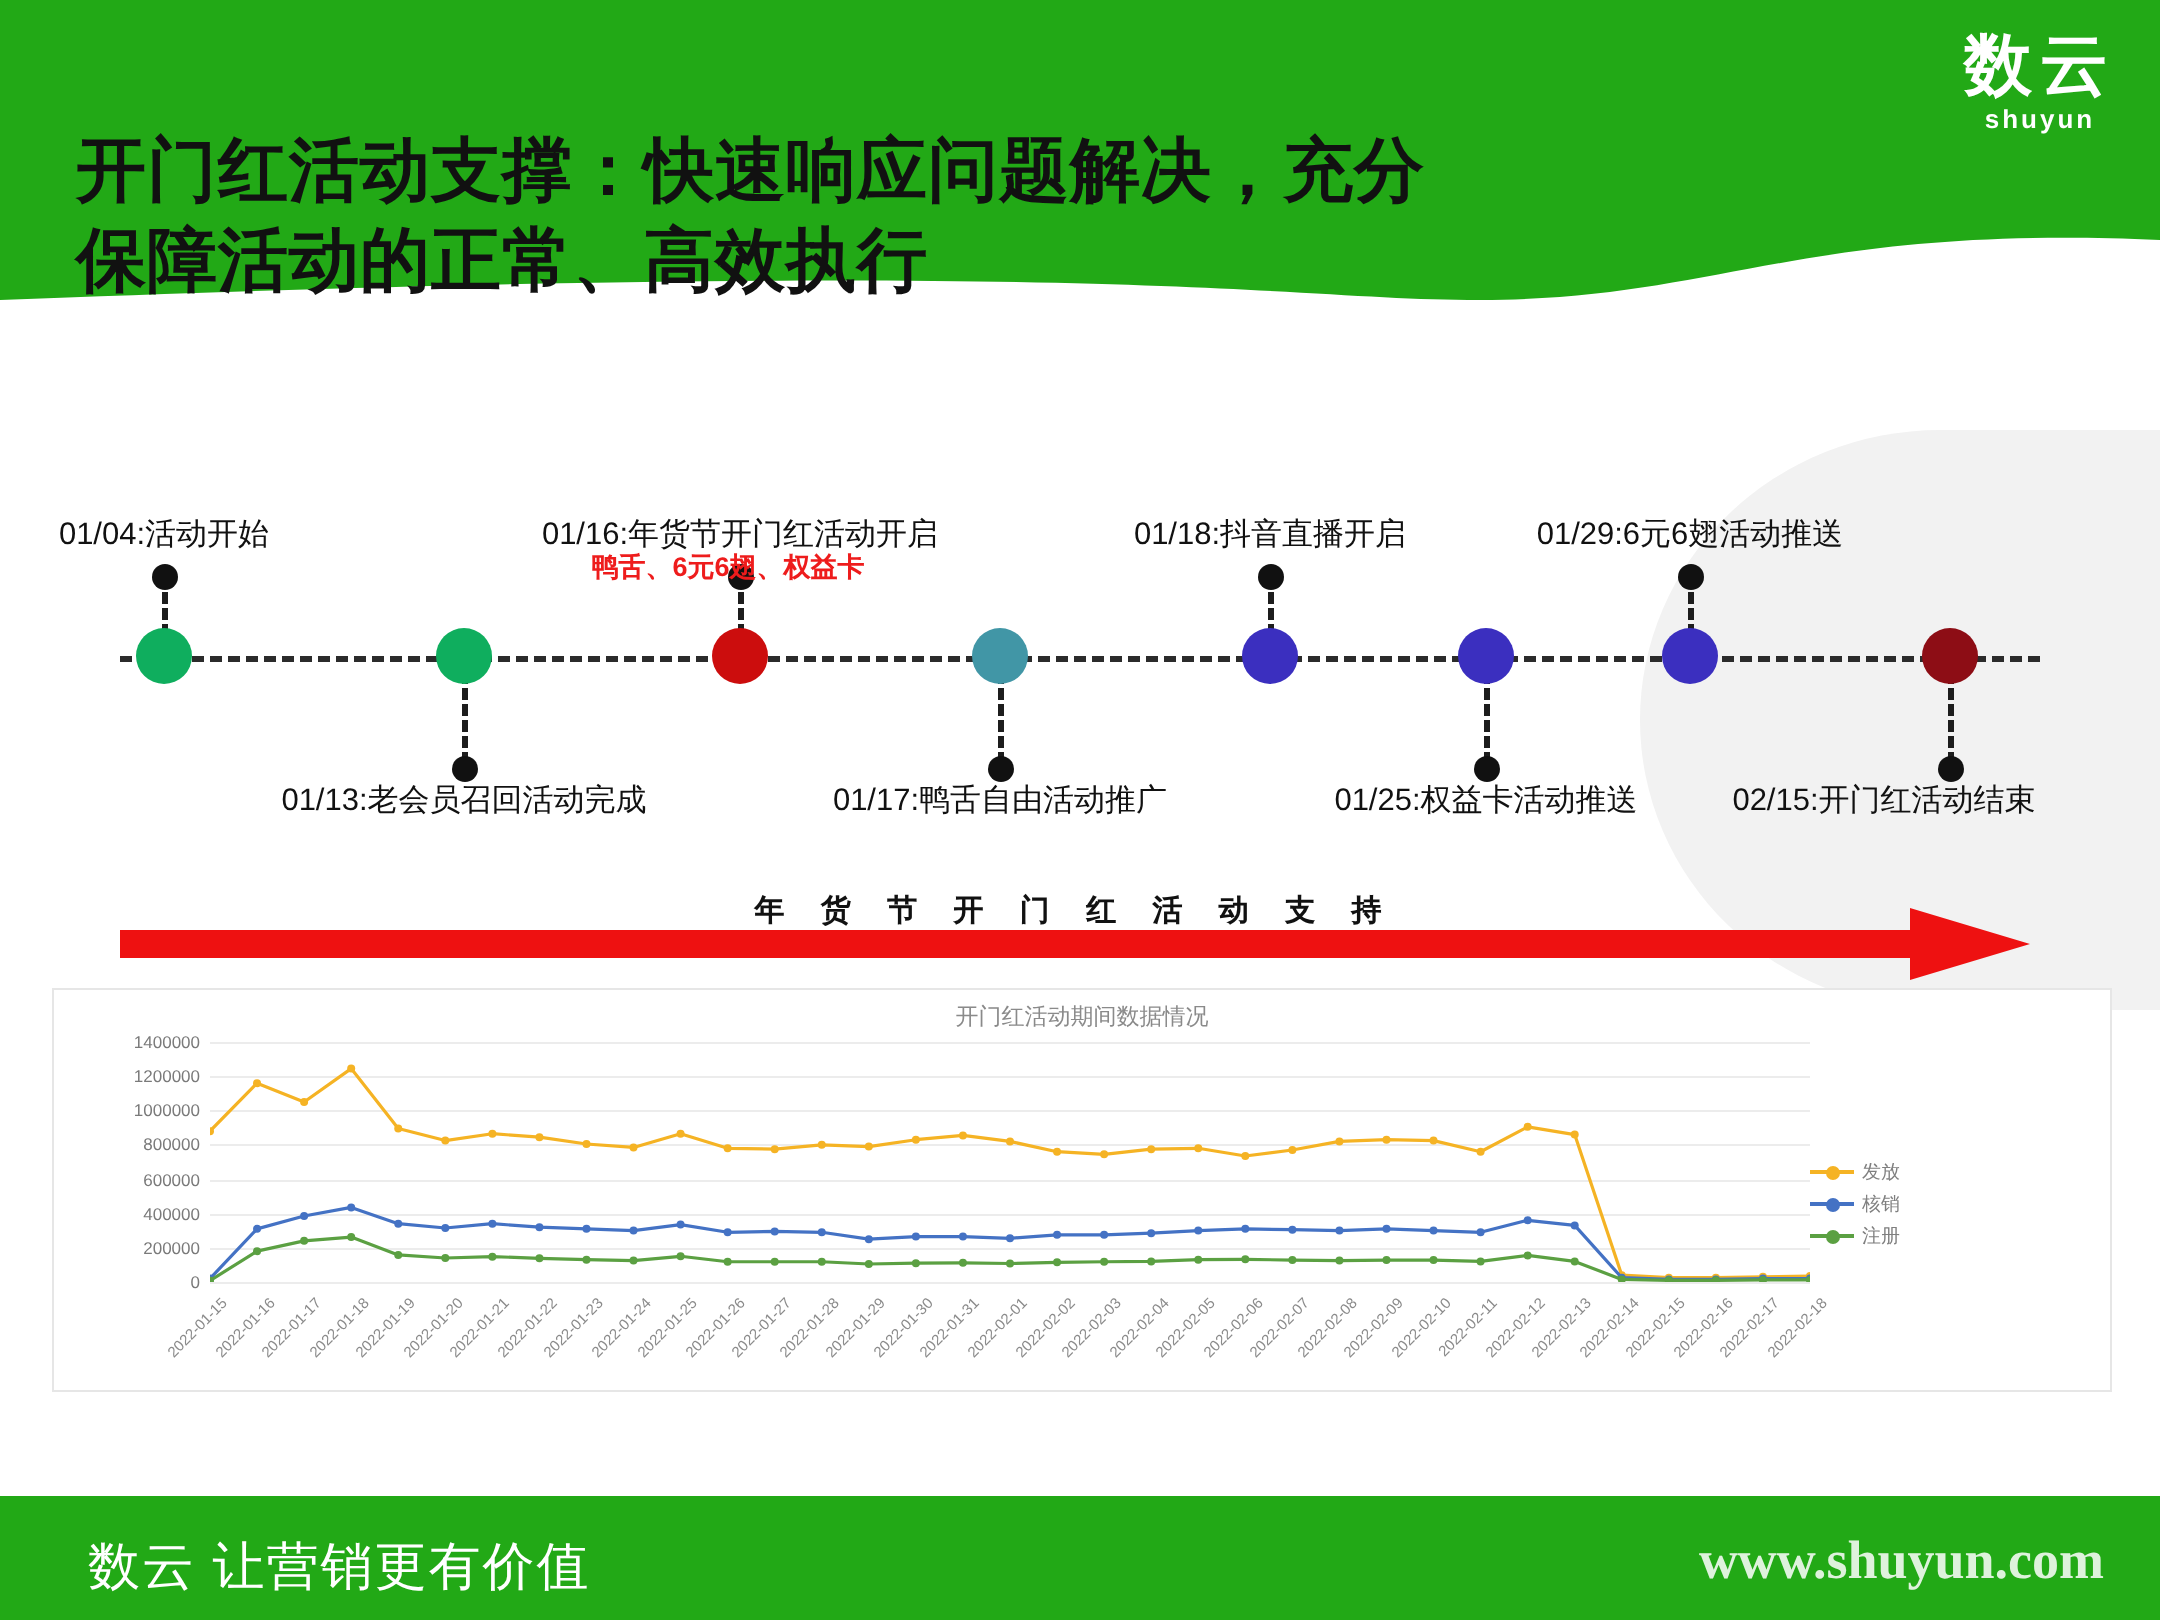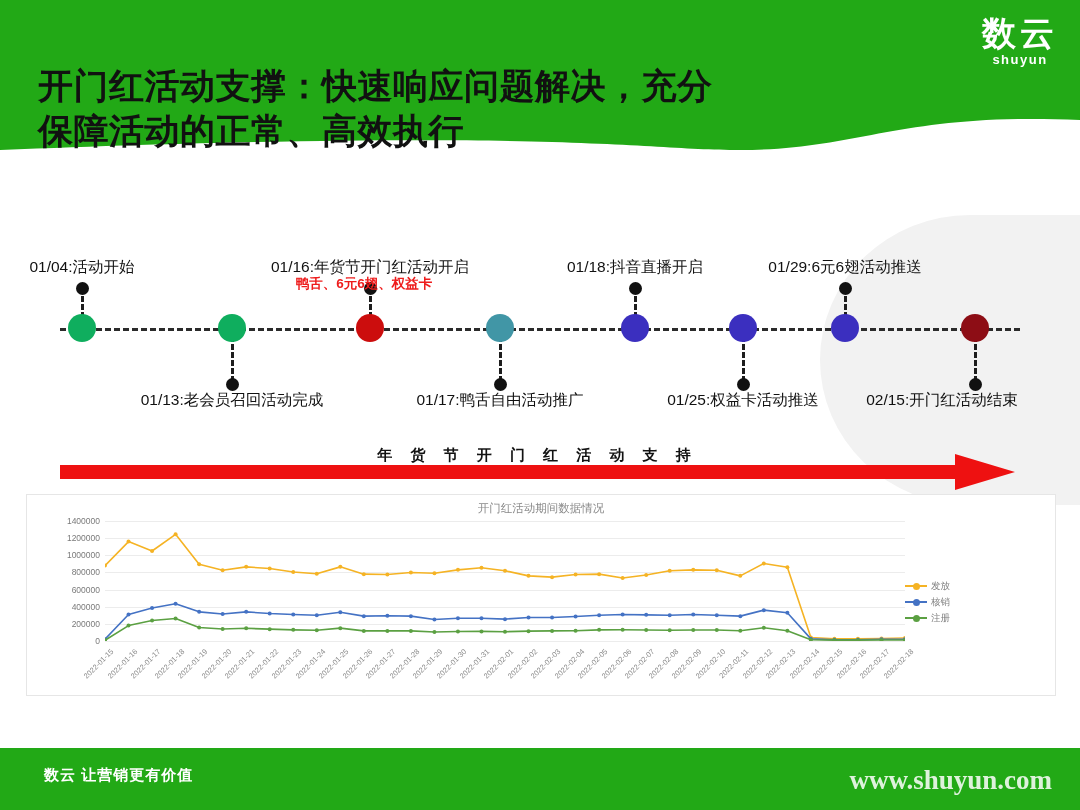--- a/index.html
+++ b/index.html
@@ -97,21 +97,21 @@
   }
   .lgtxt{font-size:9.5px;color:#7f7f7f;}
 
   
   .footer{
     position:absolute;left:0;bottom:0;width:1080px;height:62px;
     background:#22a916;z-index:4;
   }
   .footer-text{
     position:absolute;left:44px;top:18px;color:#fff;
-    font-size:15px;font-weight:bold;letter-spacing:1px;
+    font-size:26px;font-weight:normal;letter-spacing:1px;
   }
   .wm-url{
     position:absolute;right:28px;bottom:14px;z-index:5;
     color:#ffffff;opacity:.85;font-size:27px;font-weight:bold;
     font-family:"Liberation Serif","DejaVu Serif",serif;letter-spacing:0px;
   }
   .wm-top{
     position:absolute;right:38px;bottom:22px;z-index:6;
     color:#ffffff;font-size:26px;font-weight:bold;letter-spacing:0px;
   }

